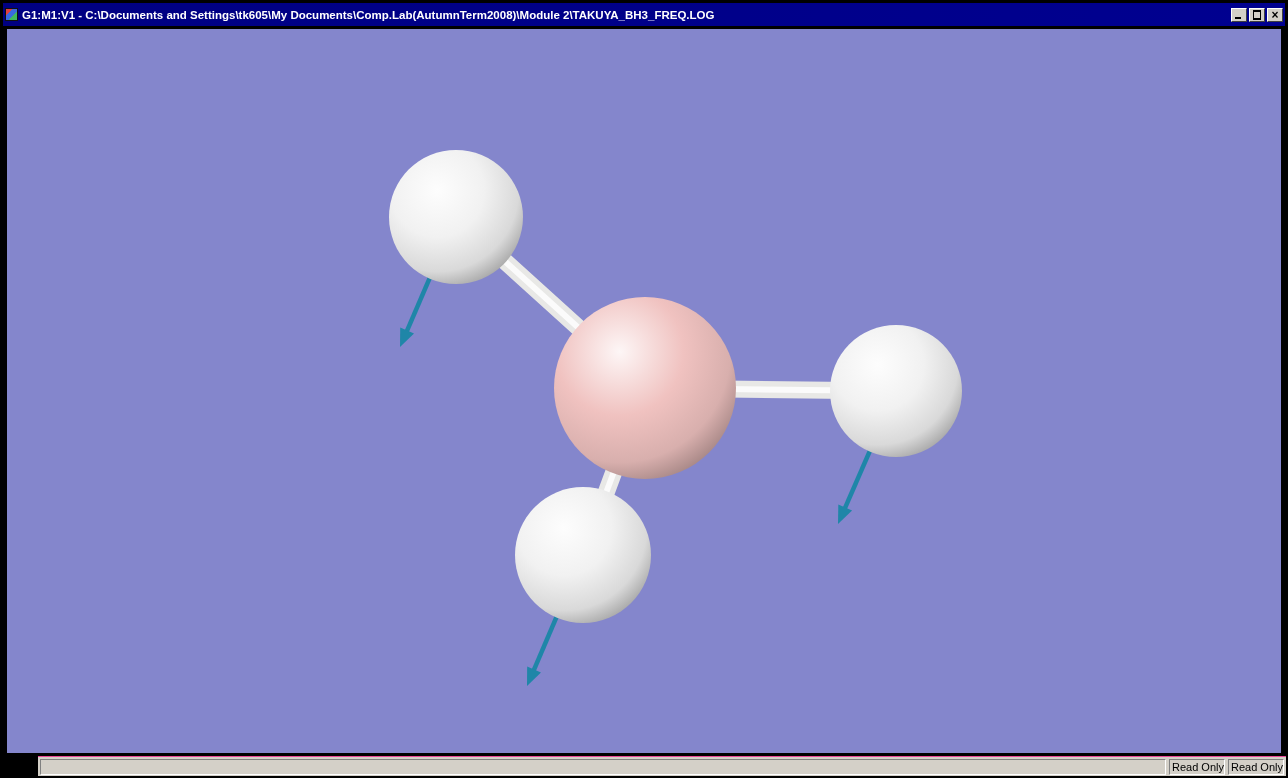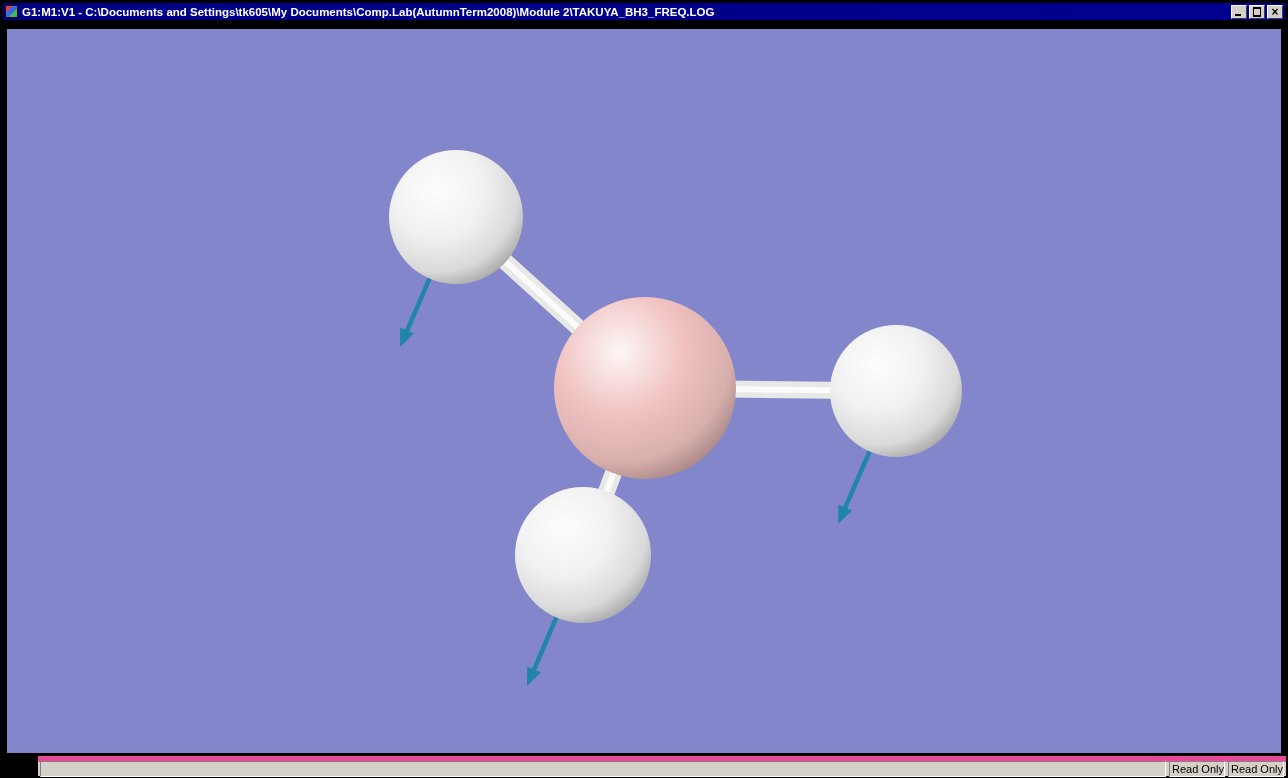--- a/index.html
+++ b/index.html
@@ -6,21 +6,21 @@
   html,body{
     width:1288px; height:778px;
     background:#000000;
     overflow:hidden;
     font-family:"Liberation Sans", sans-serif;
     position:relative;
   }
 
   
   .titlebar{
-    position:absolute; top:3px; left:3px; right:3px; height:17px;
+    position:absolute; top:3px; left:3px; right:3px; height:23px;
     background:linear-gradient(to right,#000082,#000090);
     display:flex; align-items:center; gap:4px;
     padding:0 2px;
   }
   .app-icon{
     width:13px; height:13px; flex:0 0 13px;
     background:
       linear-gradient(135deg,#e04040 0 30%, #3a6ae0 30% 62%, #40b860 62% 100%);
     border:1px solid #101010;
   }
@@ -67,21 +67,21 @@
     background:#8486CC;
   }
   .viewport svg{ display:block; width:100%; height:100%; }
 
   
   .statusbar{
     position:absolute; left:2px; right:2px; bottom:2px; height:20px;
     background:#D4D0C8;
     display:flex; align-items:center; gap:3px;
     padding:2px 2px;
-    border-top:6px solid #ec4899;
+    border-top:1px solid #ec4899;
     margin-left:36px;
   }
   .status-main{
     flex:1; height:16px;
     border:1px solid;
     border-color:#808080 #ffffff #ffffff #808080;
   }
   .status-panel{
     width:56px; height:16px;
     border:1px solid;

